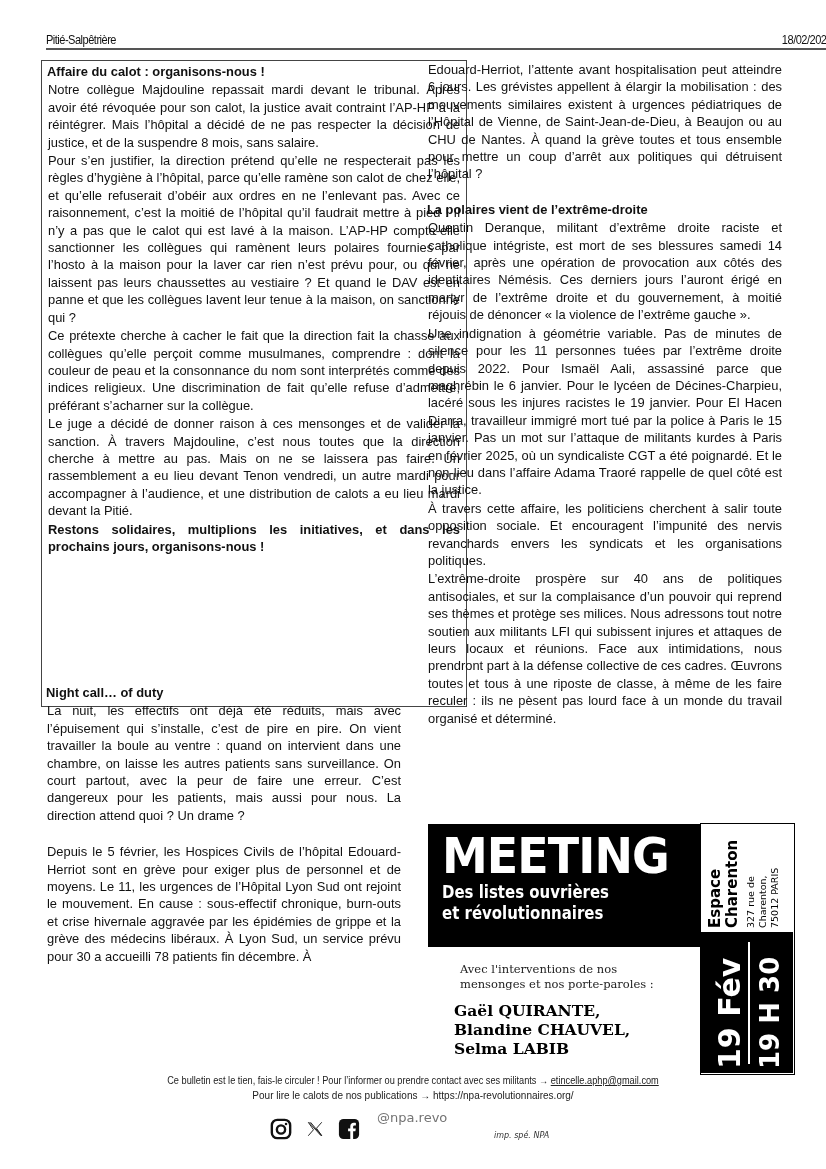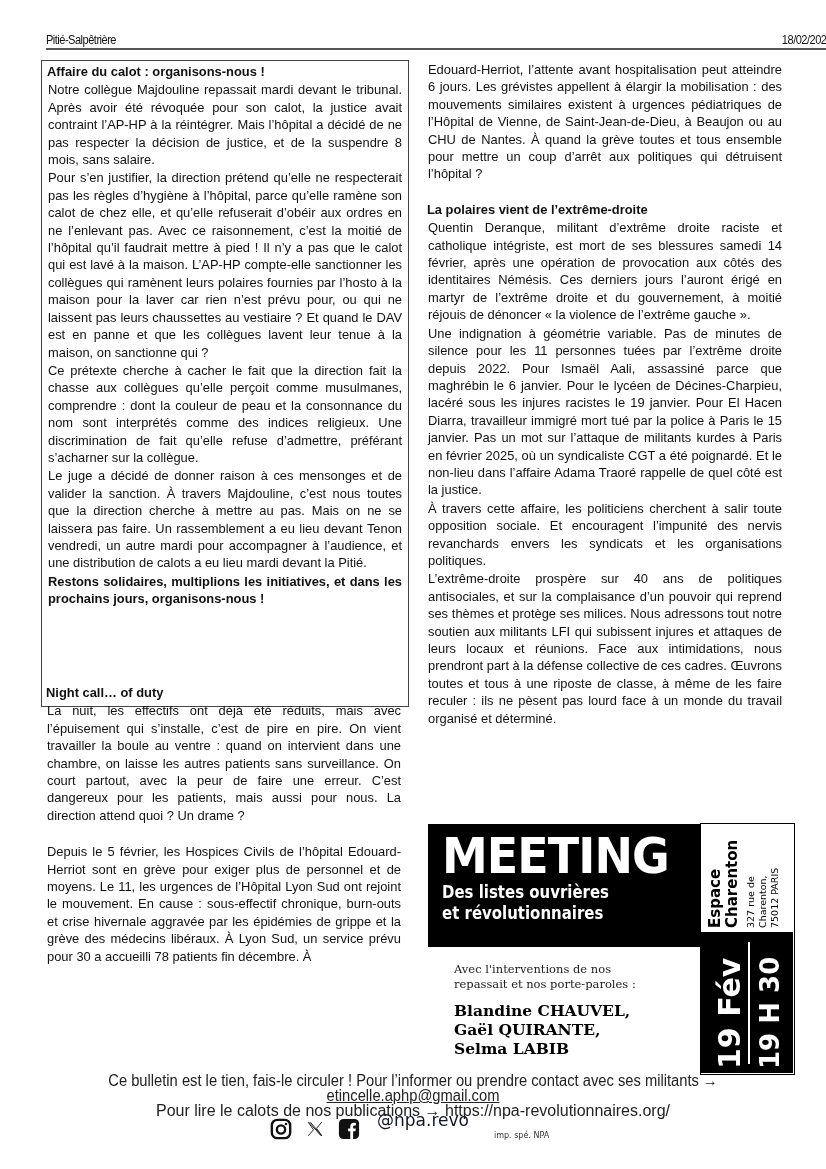--- a/index.html
+++ b/index.html
@@ -8,52 +8,52 @@
 
   .header { position: absolute; left: 46px; top: 30px; width: 786px; height: 20px; border-bottom: 2px solid #555; }
   .header .left { position: absolute; left: 0; top: 2px; font-family: "Liberation Sans", sans-serif; font-size: 13px; letter-spacing: -0.6px; transform: scaleX(0.85); transform-origin: left; }
   .header .right { position: absolute; right: 0; top: 2px; font-size: 13px; letter-spacing: -0.6px; transform: scaleX(0.85); transform-origin: right; }
 
   .col { position: absolute; font-size: 12.9px; line-height: 17.4px; text-align: justify; }
   .col p { margin: 1px; }
   .col h3 { font-size: 12.9px; font-weight: bold; line-height: 17.4px; text-align: left; }
   .col .bold { font-weight: bold; }
 
-  .boxed { position: absolute; left: 41px; top: 60px; width: 368px; height: 647px; border: 1px solid #444; padding: 2px 5px 12px 5px; }
+  .boxed { position: absolute; left: 41px; top: 60px; width: 426px; height: 647px; border: 1px solid #444; padding: 2px 5px 12px 5px; }
   .left-rest { left: 46px; top: 684px; width: 356px; }
   .right-col { left: 427px; top: 60px; width: 356px; }
   .gap { height: 17px; }
 
   
   .poster-black { position: absolute; left: 428px; top: 824px; width: 292px; height: 123px; background: #000; color: #fff; padding: 6px 14px; }
   .poster-black .big { font-family: "DejaVu Sans", sans-serif; font-weight: bold; font-size: 50px; line-height: 52px; letter-spacing: -1px; transform: scaleX(0.92); transform-origin: left; }
   .poster-black .sub { font-family: "DejaVu Sans", sans-serif; font-weight: bold; font-size: 17px; line-height: 21px; transform: scaleX(0.88); transform-origin: left; white-space: nowrap; }
 
   .poster-side { position: absolute; left: 700px; top: 823px; width: 95px; height: 252px; border: 1.5px solid #000; }
   .poster-side .white-part { position: absolute; left: 0; top: 0; width: 92px; height: 108px; background: #fff; }
   .poster-side .black-part { position: absolute; left: 0; top: 108px; width: 92px; height: 141px; background: #000; }
   .rot { position: absolute; transform: rotate(-90deg); transform-origin: left top; white-space: nowrap; }
   .venue-name { left: 6px; top: 104px; font-family: "DejaVu Sans", sans-serif; font-weight: bold; font-size: 15px; line-height: 17px; color: #000; }
   .venue-addr { left: 44px; top: 104px; font-family: "DejaVu Sans", sans-serif; font-size: 9.5px; line-height: 12px; color: #000; }
   .date-big { left: 12px; top: 245px; font-family: "DejaVu Sans", sans-serif; font-weight: bold; font-size: 30px; line-height: 34px; color: #fff; }
   .date-line { position: absolute; left: 47px; top: 118px; width: 2px; height: 122px; background: #fff; }
   .time-big { left: 52px; top: 245px; font-family: "DejaVu Sans", sans-serif; font-weight: bold; font-size: 26px; line-height: 34px; color: #fff; }
 
   .poster-speakers { position: absolute; left: 454px; top: 962px; width: 240px; }
-  .poster-speakers .intro { font-family: "DejaVu Serif", serif; font-size: 11.5px; line-height: 15px; color: #222; margin-left: 0; }
+  .poster-speakers .intro { font-family: "DejaVu Serif", serif; font-size: 11.5px; line-height: 15px; color: #222; margin-left: 6px; }
   .poster-speakers .names { margin-top: 9px; font-family: "DejaVu Serif", serif; font-weight: bold; font-size: 15.5px; line-height: 19px; color: #000; }
 
-  .footer { position: absolute; left: 0; top: 1073px; width: 826px; text-align: center; font-family: "Liberation Sans", sans-serif; font-size: 16px; line-height: 15px; color: #222; }
+  .footer { position: absolute; left: 0; top: 1073px; width: 826px; text-align: center; font-family: "Liberation Sans", sans-serif; font-size: 10px; line-height: 15px; color: #222; }
   .footer .line1 { transform: scaleX(0.92); }
   .footer a { color: #222; text-decoration: underline; }
 
   .socials { position: absolute; left: 270px; top: 1114px; height: 30px; display: flex; align-items: center; gap: 14px; }
   .socials svg { display: block; }
-  .handle { position: absolute; left: 377px; top: 1110px; font-family: "DejaVu Sans", sans-serif; font-size: 17px; color: #0f172a; }
-  .imprint { position: absolute; left: 494px; top: 1131px; font-family: "DejaVu Sans", sans-serif; font-size: 8px; color: #333; }
+  .handle { position: absolute; left: 377px; top: 1110px; font-family: "DejaVu Sans", sans-serif; font-size: 13px; color: #737373; }
+  .imprint { position: absolute; left: 494px; top: 1131px; font-family: "DejaVu Sans", sans-serif; font-size: 8px; font-style: italic; color: #333; }
 </style>
 </head>
 <body>
 
 <div class="header">
   <span class="left">Pitié-Salpêtrière</span>
   <span class="right">18/02/2026</span>
 </div>
 
 <div class="boxed col">
@@ -107,25 +107,25 @@
     <div>75012 PARIS</div>
   </div>
   <div class="rot date-big">19 Fév</div>
   <div class="date-line"></div>
   <div class="rot time-big">19 H 30</div>
 </div>
 
 <div class="poster-speakers">
   <div class="intro">
     <div>Avec l'interventions de nos</div>
-    <div>repassait et nos porte-paroles :</div>
+    <div>mensonges et nos porte-paroles :</div>
   </div>
   <div class="names">
+    <div>Gaël QUIRANTE,</div>
     <div>Blandine CHAUVEL,</div>
-    <div>Gaël QUIRANTE,</div>
     <div>Selma LABIB</div>
   </div>
 </div>
 
 <div class="footer">
   <div class="line1">
     <span>Ce bulletin est le tien, fais-le circuler ! Pour l’informer ou prendre contact avec ses militants → </span><a>etincelle.aphp@gmail.com</a>
   </div>
   <div>Pour lire le calots de nos publications → https://npa-revolutionnaires.org/</div>
 </div>

